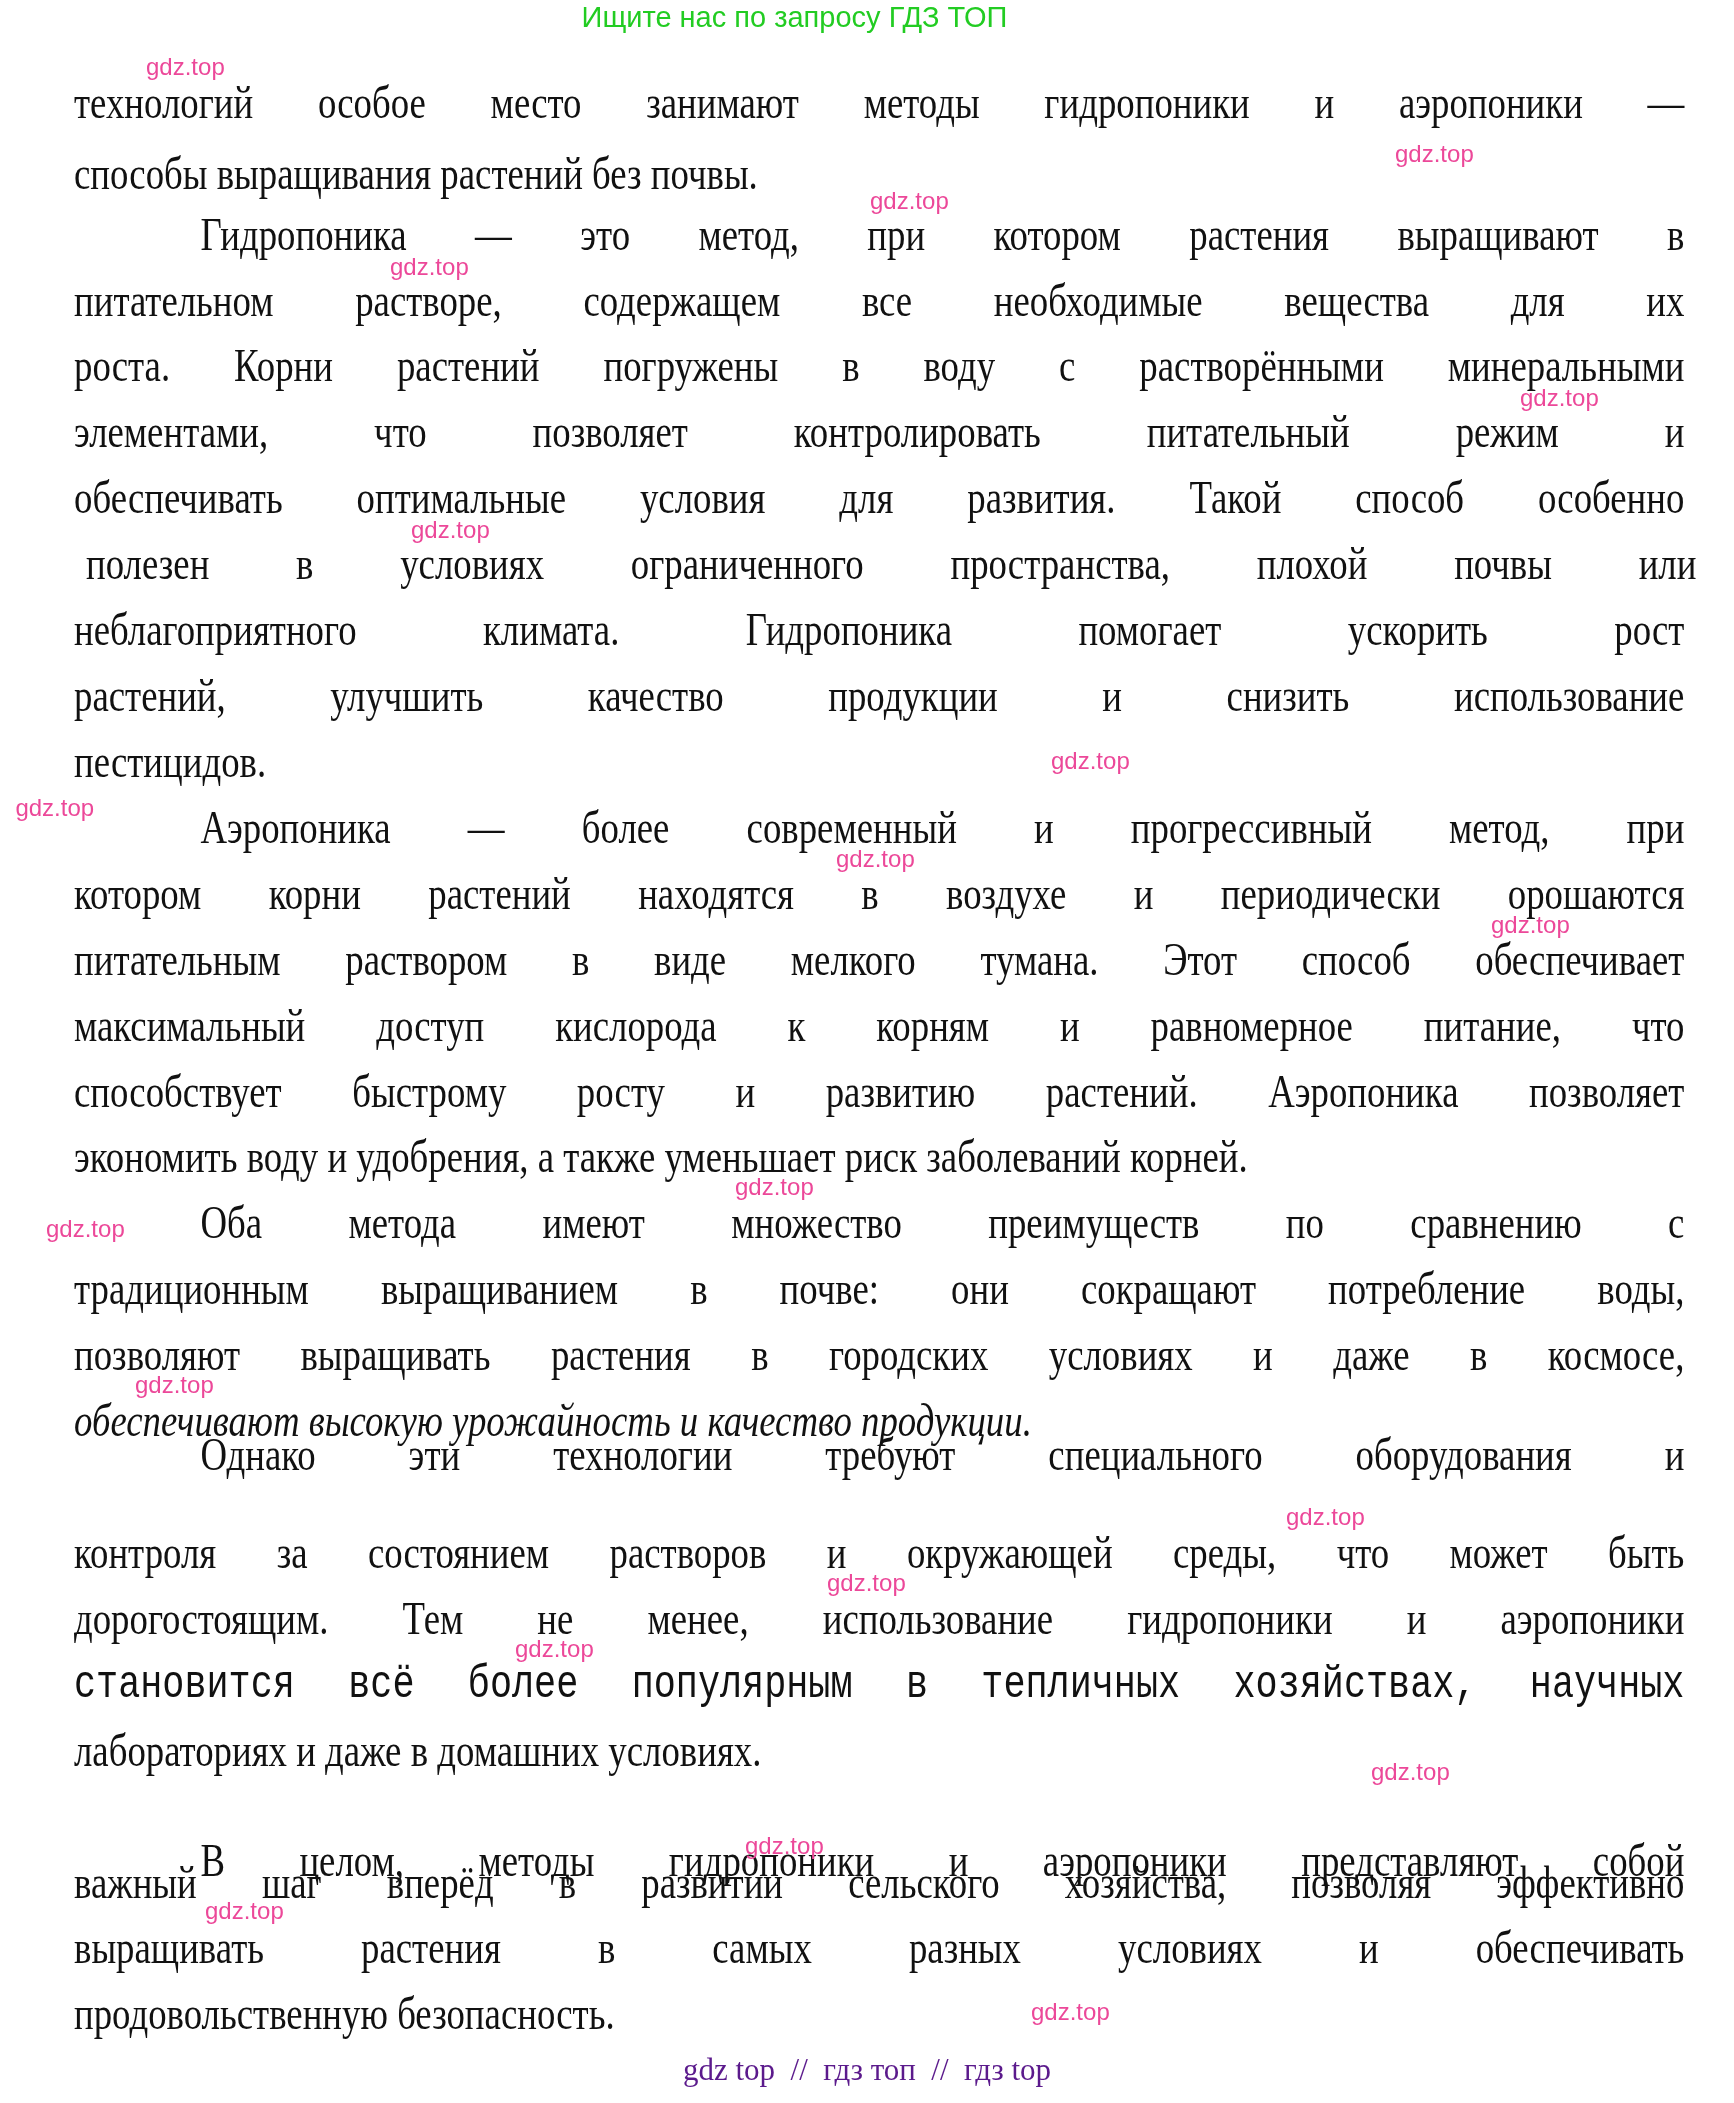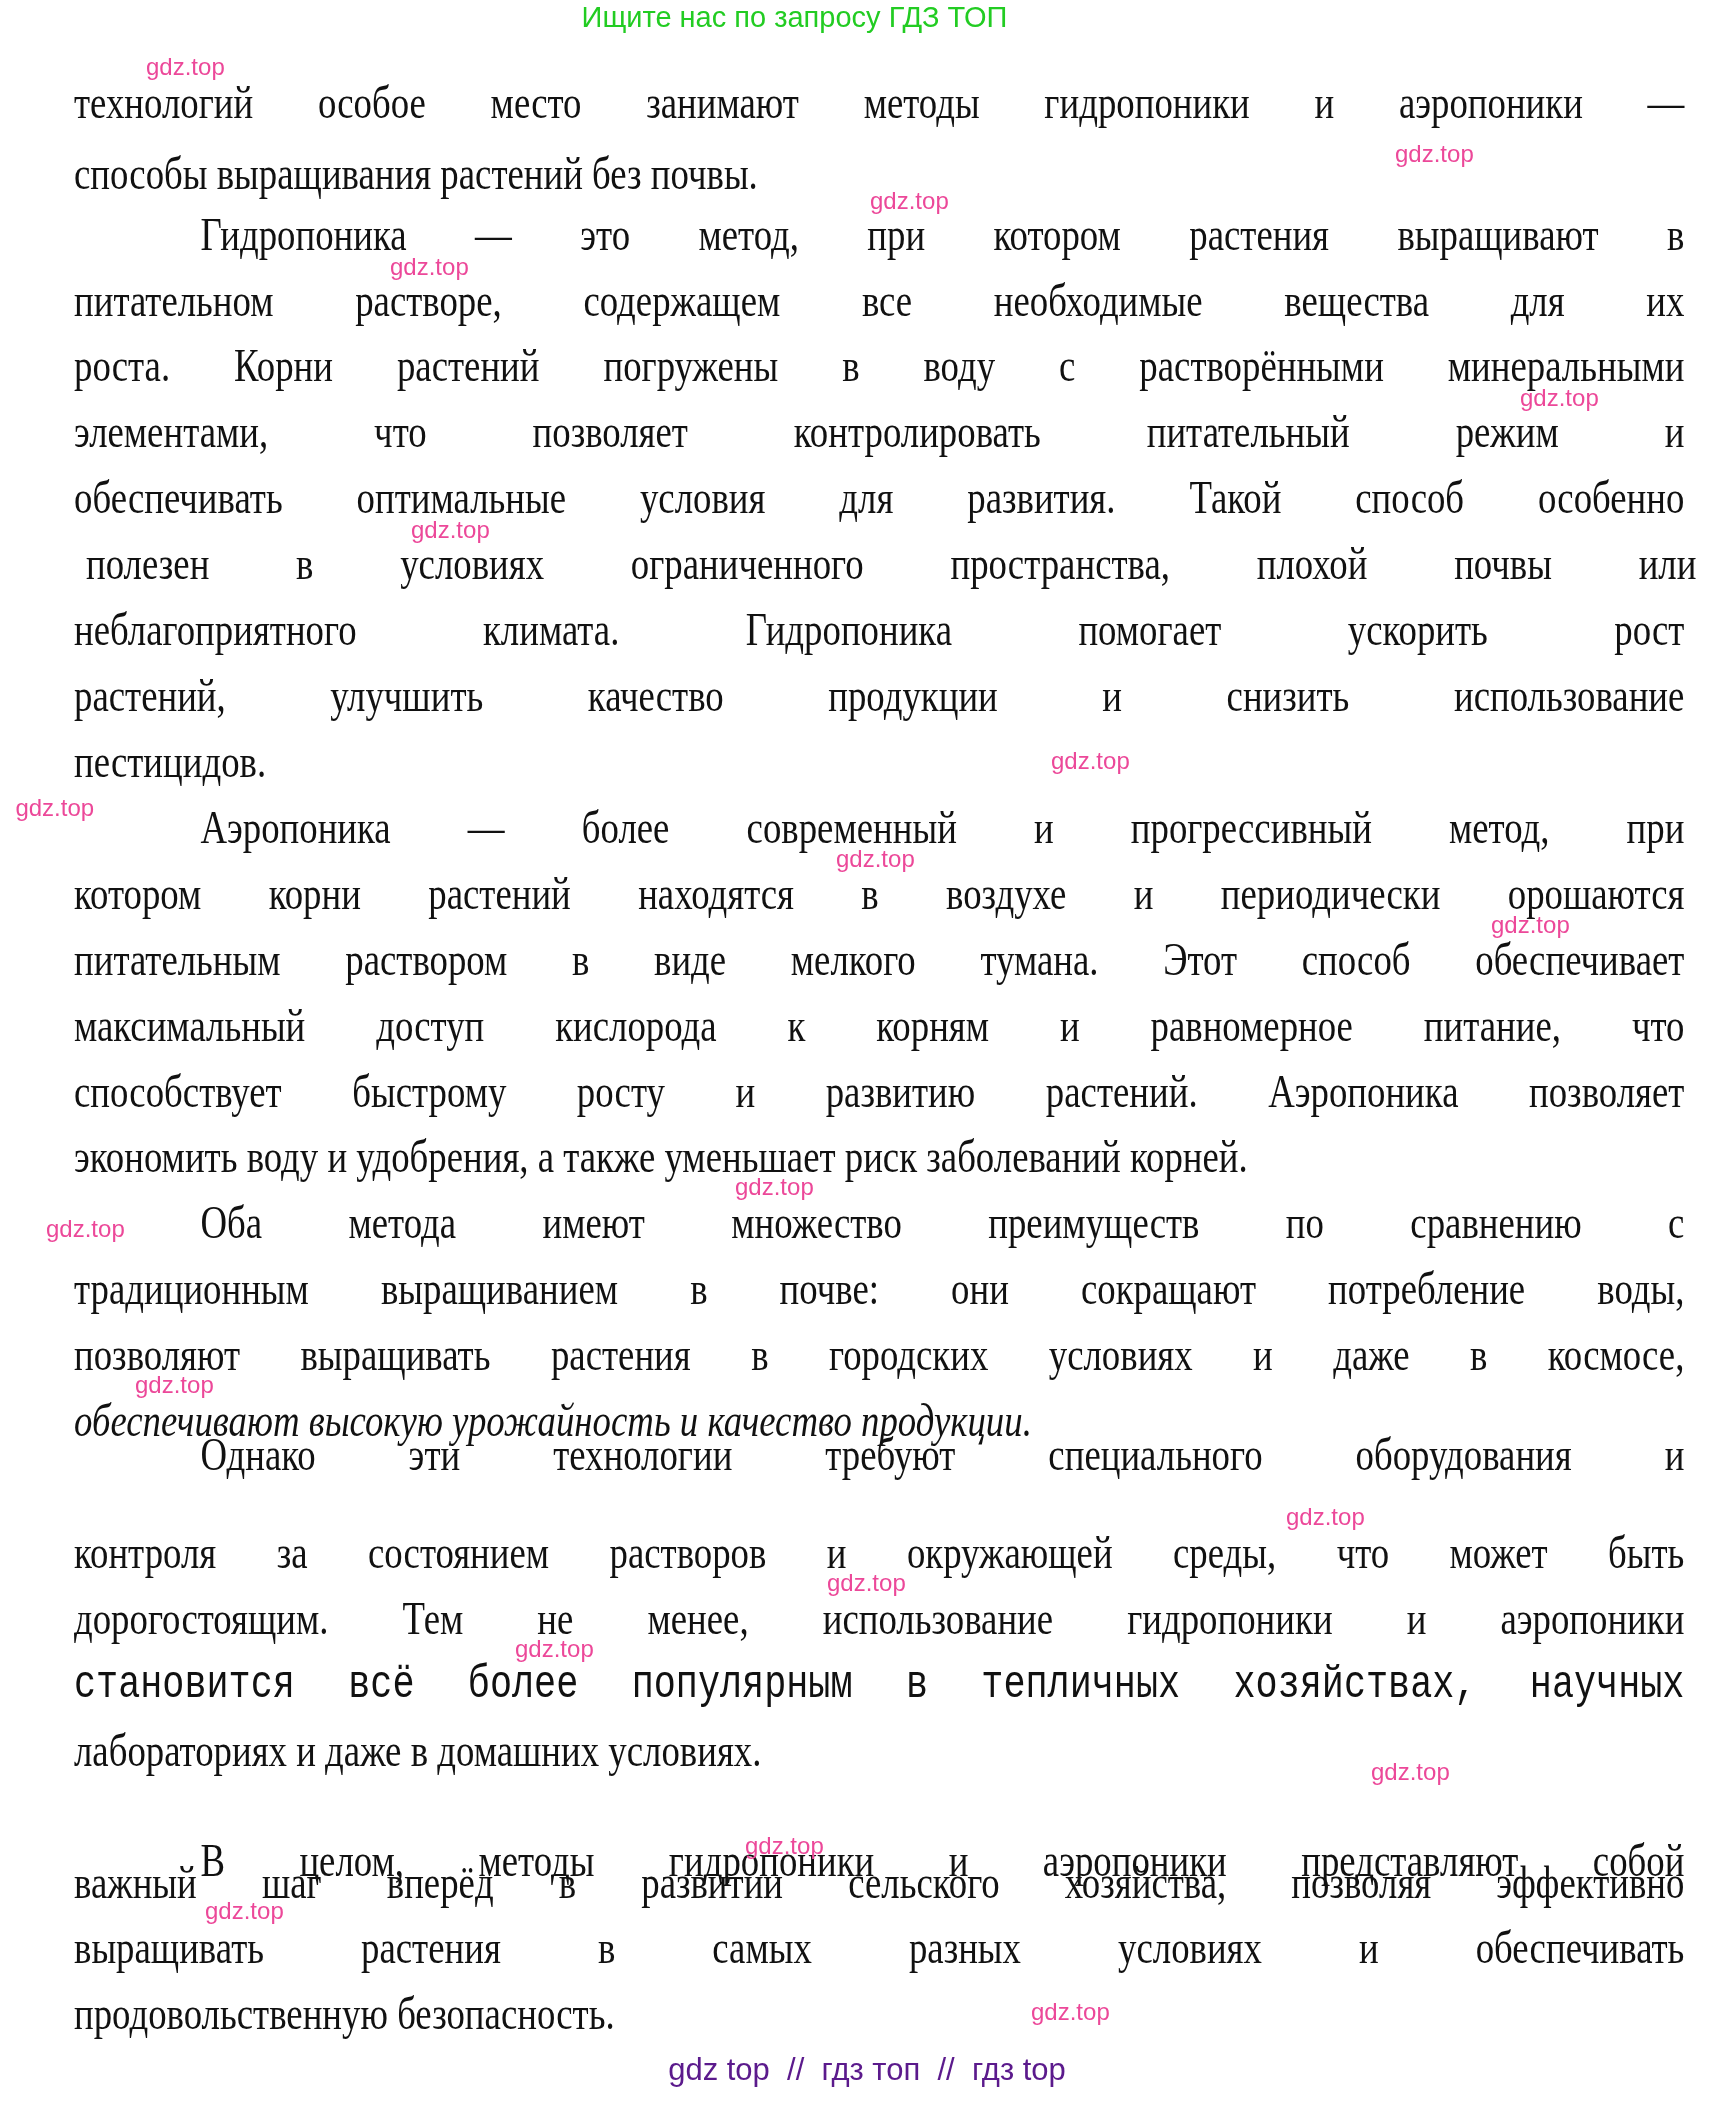--- a/index.html
+++ b/index.html
@@ -1,20 +1,20 @@
 <!DOCTYPE html>
 <html style="font-size:13.7px"><head>
 <meta charset="utf-8">
 <style>
   html, body { margin:0; padding:0; background:#ffffff; }
   body { width:1734px; height:2103px; position:relative; overflow:hidden; }
   .banner { position:absolute; top:0; left:0; width:1589px; text-align:center;
     font-family:"Liberation Sans", sans-serif; font-size:29px; line-height:34px; }
   .footer { position:absolute; left:0; width:1734px; text-align:center;
-    font-family:Liberation Sans, sans-serif; font-size:31px; line-height:38px; }
+    font-family:Liberation Serif, serif; font-size:31px; line-height:38px; }
   .line { position:absolute; left:74px; width:1610px; height:60px;
     font-family:"Liberation Serif", serif; font-size:46px; line-height:60px;
     color:#111; white-space:nowrap; }
   .line .inner { display:block; width:2013px; transform:scaleX(0.8); transform-origin:0 0;
     text-align:justify; text-align-last:justify; }
   .line.last .inner { text-align-last:left; }
   .line.indent .inner { text-indent:158px; }
   .wm { position:absolute; font-family:"Liberation Sans", sans-serif; font-size:24px;
     line-height:27px; color:#ec4899; white-space:nowrap; }
 </style>

